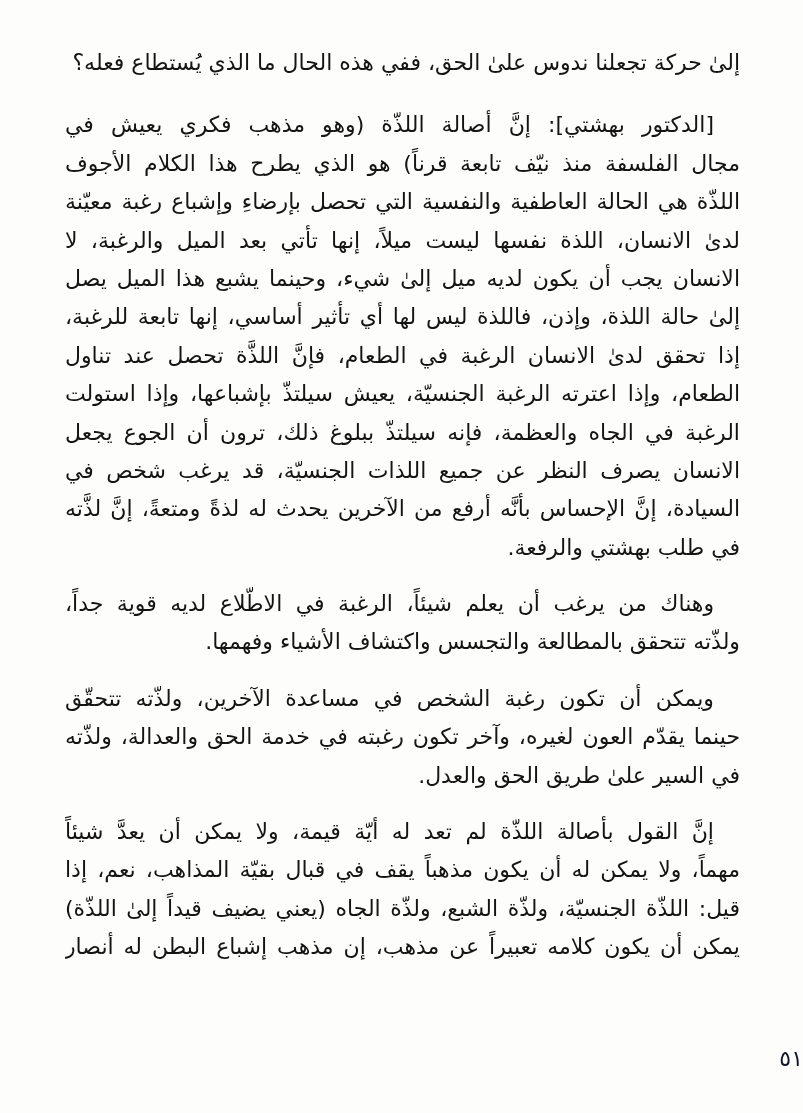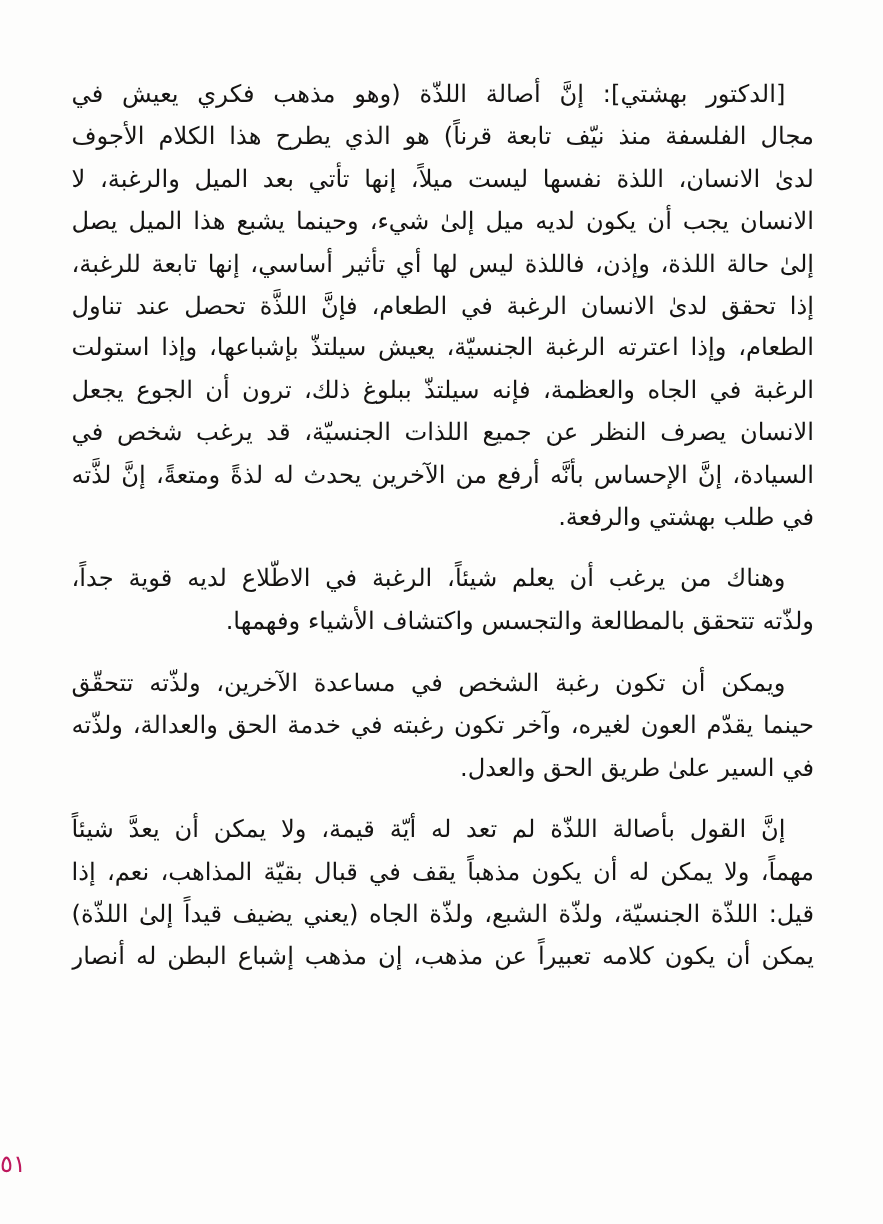--- a/index.html
+++ b/index.html
@@ -46,38 +46,42 @@
     text-align-last: start;
   }
   .line.indent {
     padding-right: 26px;
   }
   .page-number {
     position: absolute;
     top: 1046px;
     left: 0;
     right: 0;
-    text-align: left;
+    text-align: right;
     direction: rtl;
     font-size: 22px;
     letter-spacing: 4px;
-    color: #be185d;
+    color: #0f172a;
   }
 </style>
 </head>
 <body>
 
 <div class="page">
 
   <div class="text-block">
 
+    <div class="para">
+      <div class="line end">إلىٰ حركة تجعلنا ندوس علىٰ الحق، ففي هذه الحال ما الذي يُستطاع فعله؟</div>
+    </div>
 
     <div class="para answer-start">
       <div class="line indent">[الدكتور بهشتي]: إنَّ أصالة اللذّة (وهو مذهب فكري يعيش في</div>
       <div class="line">مجال الفلسفة منذ نيّف تابعة قرناً) هو الذي يطرح هذا الكلام الأجوف</div>
+      <div class="line">اللذّة هي الحالة العاطفية والنفسية التي تحصل بإرضاءِ وإشباع رغبة معيّنة</div>
       <div class="line">لدىٰ الانسان، اللذة نفسها ليست ميلاً، إنها تأتي بعد الميل والرغبة، لا</div>
       <div class="line">الانسان يجب أن يكون لديه ميل إلىٰ شيء، وحينما يشبع هذا الميل يصل</div>
       <div class="line">إلىٰ حالة اللذة، وإذن، فاللذة ليس لها أي تأثير أساسي، إنها تابعة للرغبة،</div>
       <div class="line">إذا تحقق لدىٰ الانسان الرغبة في الطعام، فإنَّ اللذَّة تحصل عند تناول</div>
       <div class="line">الطعام، وإذا اعترته الرغبة الجنسيّة، يعيش سيلتذّ بإشباعها، وإذا استولت عليه</div>
       <div class="line">الرغبة في الجاه والعظمة، فإنه سيلتذّ ببلوغ ذلك، ترون أن الجوع يجعل</div>
       <div class="line">الانسان يصرف النظر عن جميع اللذات الجنسيّة، قد يرغب شخص في</div>
       <div class="line">السيادة، إنَّ الإحساس بأنَّه أرفع من الآخرين يحدث له لذةً ومتعةً، إنَّ لذَّته</div>
       <div class="line end">في طلب بهشتي والرفعة.</div>
     </div>

